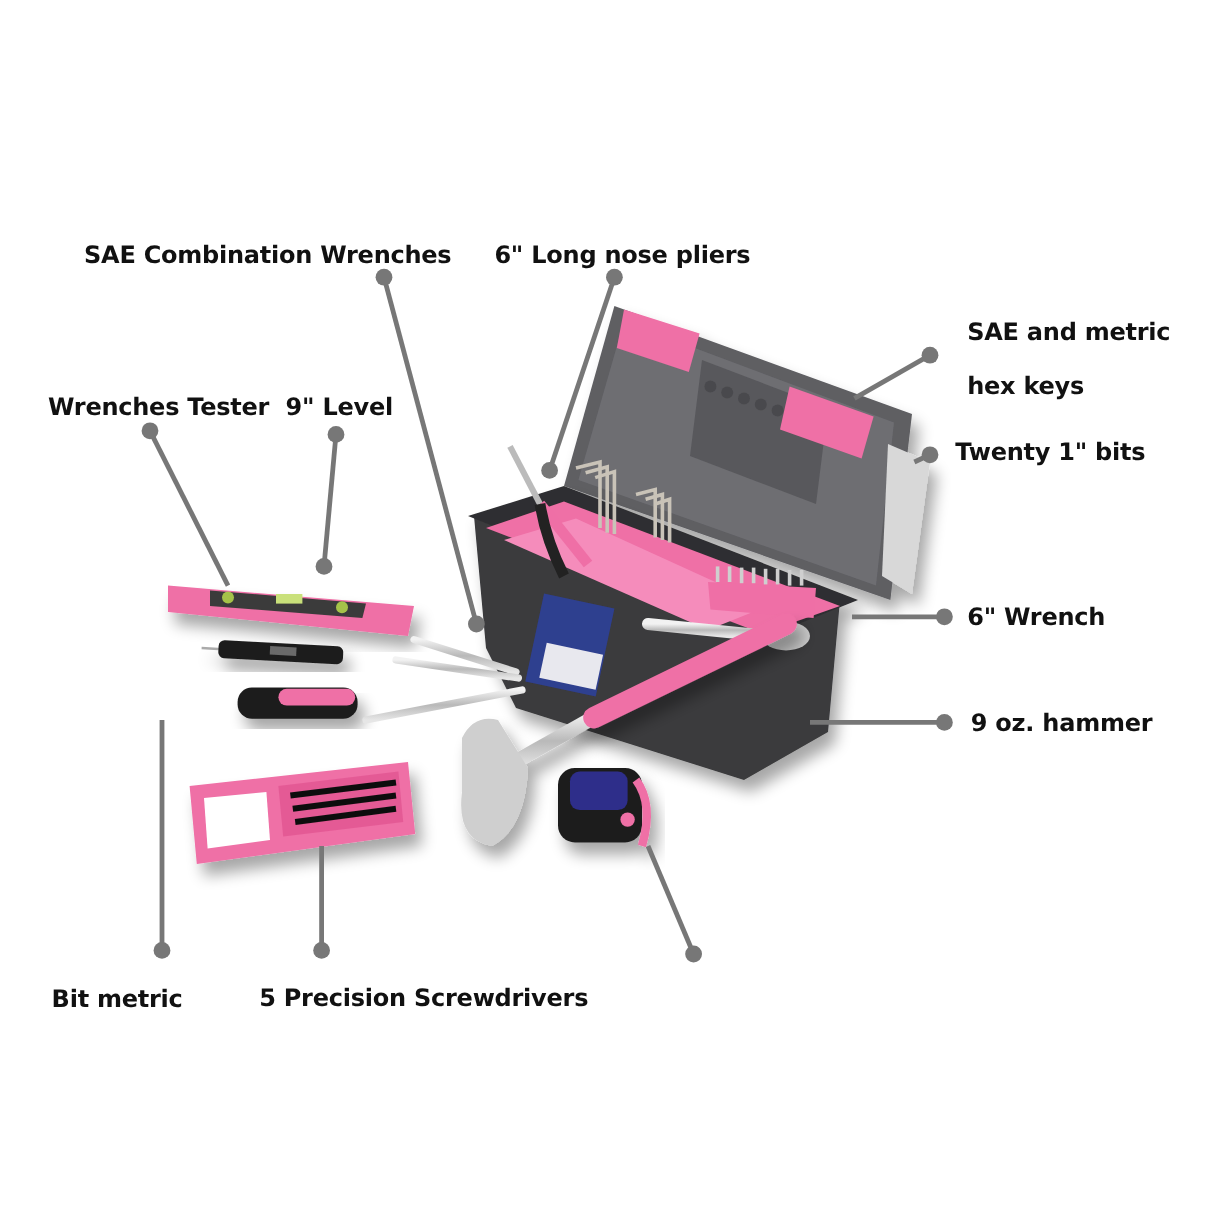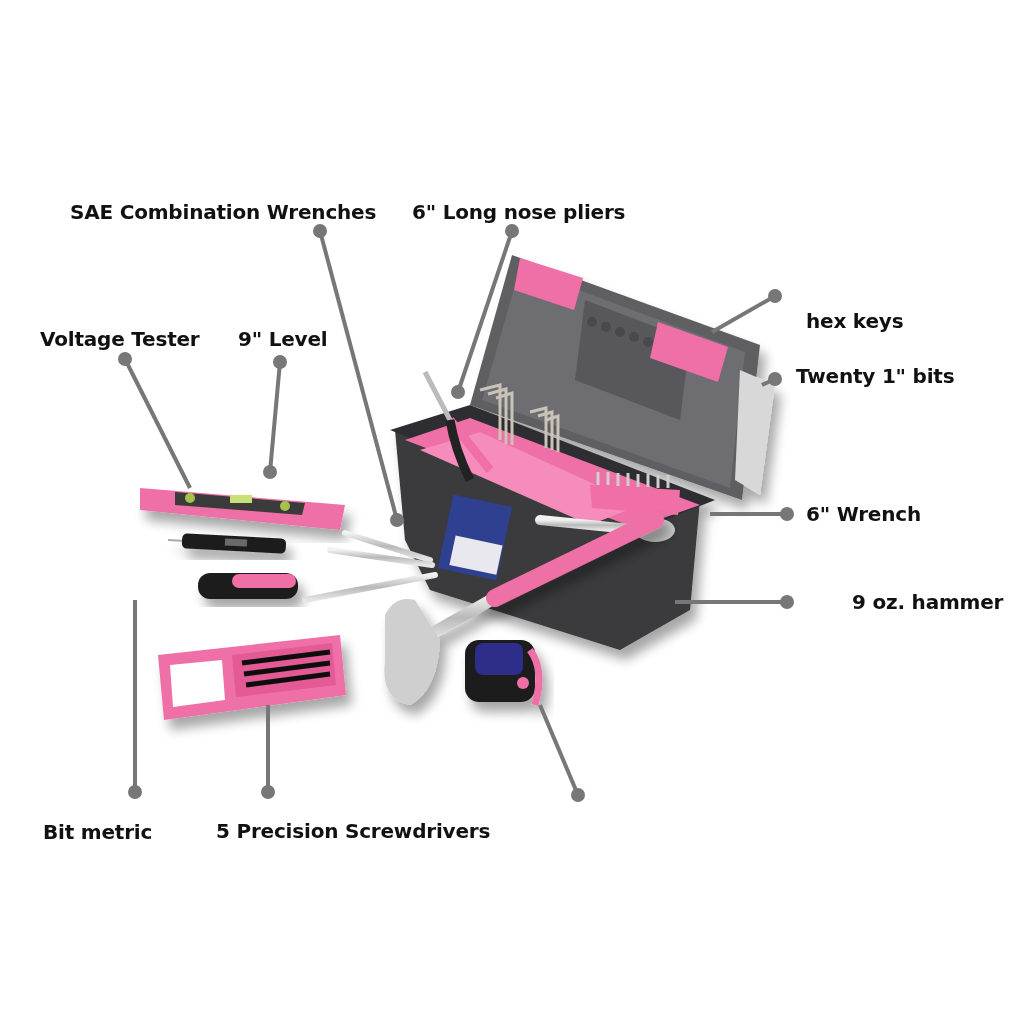--- a/index.html
+++ b/index.html
@@ -172,22 +172,23 @@
       <circle cx="787" cy="514" r="7"></circle>
       <circle cx="787" cy="602" r="7"></circle>
       <circle cx="135" cy="792" r="7"></circle>
       <circle cx="268" cy="792" r="7"></circle>
       <circle cx="578" cy="795" r="7"></circle>
     </g>
   </svg>
 
   <div class="label" style="left:70px;top:197px;">SAE Combination Wrenches</div>
   <div class="label" style="left:412px;top:197px;">6" Long nose pliers</div>
+  <div class="label" style="left:806px;top:261px;">SAE and metric</div>
   <div class="label" style="left:806px;top:292px;margin-top:14px;">hex keys</div>
-  <div class="label" style="left:40px;top:324px;">Voltage Tester</div>
+  <div class="label" style="left:40px;top:324px;">Wrenches Tester</div>
   <div class="label" style="left:238px;top:324px;">9" Level</div>
   <div class="label" style="left:796px;top:361px;">Twenty 1" bits</div>
   <div class="label" style="left:806px;top:499px;">6" Wrench</div>
-  <div class="label" style="left:852px;top:587px;">9 oz. hammer</div>
+  <div class="label" style="left:809px;top:587px;">9 oz. hammer</div>
   <div class="label" style="left:43px;top:817px;">Bit metric</div>
   <div class="label" style="left:216px;top:816px;">5 Precision Screwdrivers</div>
 
 </div>
 
 </body></html>

